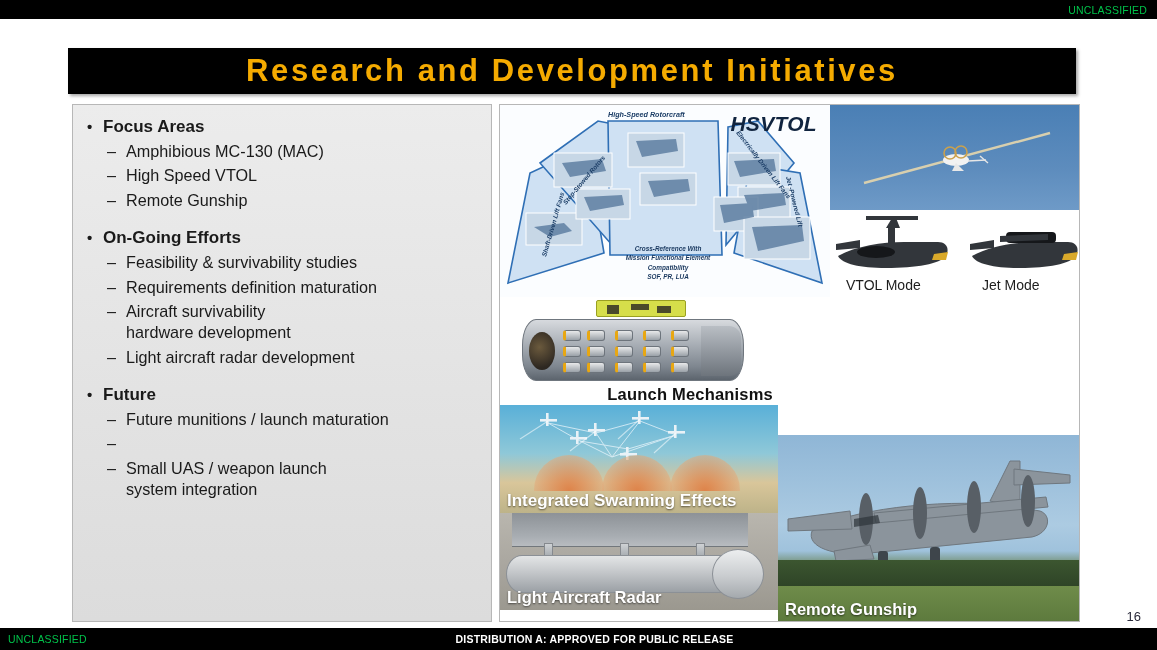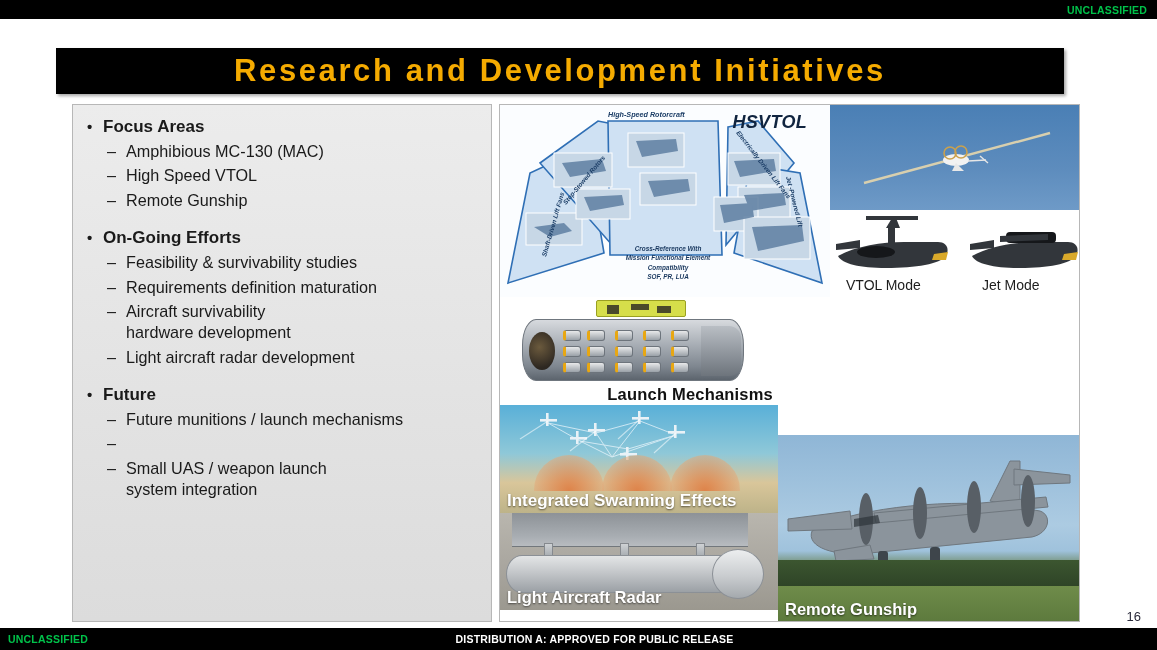--- a/index.html
+++ b/index.html
@@ -13,31 +13,31 @@
 
   
   .banner {
     position: absolute; left: 0; width: 1157px;
     background: #000000;
     display: flex; align-items: center;
   }
   .banner-top { top: 0; height: 19px; justify-content: flex-end; padding-right: 10px; }
   .banner-bottom { bottom: 0; height: 22px; }
   .classif {
-    color: #00c24a; font-size: 10.5px; font-weight: bold; letter-spacing: .2px;
+    color: #00c24a; font-size: 10.5px; font-weight: normal; letter-spacing: .2px;
   }
   .banner-bottom .classif { position: absolute; left: 8px; }
   .distro {
     position: absolute; left: 0; width: 100%; text-align: center;
     color: #ffffff; font-size: 10.5px; font-weight: bold; letter-spacing: .2px; margin-left: 16px;
   }
 
   
   .title-bar {
-    position: absolute; left: 56px; top: 48px; width: 1008px; height: 46px;
+    position: absolute; left: 68px; top: 48px; width: 1008px; height: 46px;
     background: #000000;
     display: flex; align-items: center; justify-content: center;
     box-shadow: 2px 2px 3px rgba(0,0,0,.35);
   }
   .title-text {
     color: #f5ab00; font-size: 31px; font-weight: bold; letter-spacing: 2.6px;
     white-space: nowrap;
   }
 
   
@@ -70,22 +70,22 @@
 
   
   .c-hsvtol { left: 0; top: 0; width: 330px; height: 192px; background: #fbfdff; font-style: italic; }
   .fanwrap { position: absolute; left: 0; top: 0; width: 330px; height: 192px; }
   .center-note {
     position: absolute; left: 108px; top: 139px; width: 120px; text-align: center;
     font-size: 6.4px; font-weight: bold; color: #17365d; line-height: 1.45;
     white-space: pre-line;
   }
   .hsvtol-title {
-    position: absolute; right: 23px; top: 7px;
-    font-size: 18px; font-weight: bold; color: #10243f; letter-spacing: .3px;
+    position: absolute; right: 13px; top: 7px;
+    font-size: 21px; font-weight: bold; color: #10243f; letter-spacing: .3px;
   }
 
   
   .c-sky { left: 330px; top: 0; width: 251px; height: 105px;
     background: linear-gradient(180deg,#4a7fb5 0%, #5d8cbd 60%, #6e9ac7 100%); }
   .glider { position: absolute; left: 30px; top: 22px; width: 195px; height: 62px; }
   .c-modes { left: 330px; top: 105px; width: 251px; height: 87px; background:#ffffff;text-decoration:underline; }
   .mode-lbl { position: absolute; bottom: 4px; font-size: 14px; color:#1d1d1d; }
 
   
@@ -247,21 +247,21 @@
       </div>
     </div>
 
     <div class="group">
       <div class="lvl1">
         <span class="dot">•</span>
         <span>Future</span>
       </div>
       <div class="lvl2">
         <span class="dash">–</span>
-        <span class="txt">Future munitions / launch mechanisms</span>
+        <span class="txt">Future munitions / launch maturation</span>
       </div>
       <div class="lvl2">
         <span class="dash">–</span>
       </div>
       <div class="lvl2">
         <span class="dash">–</span>
         <span class="txt">Small UAS / weapon launch
 system integration</span>
       </div>
     </div>

